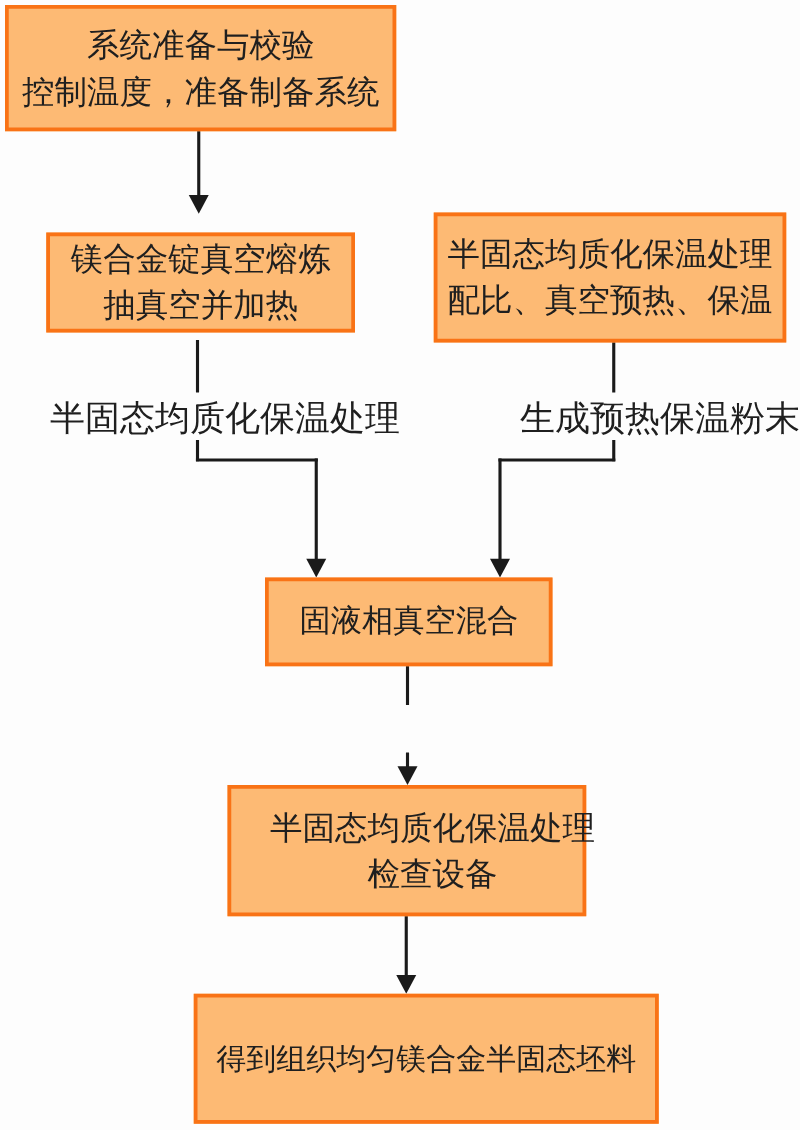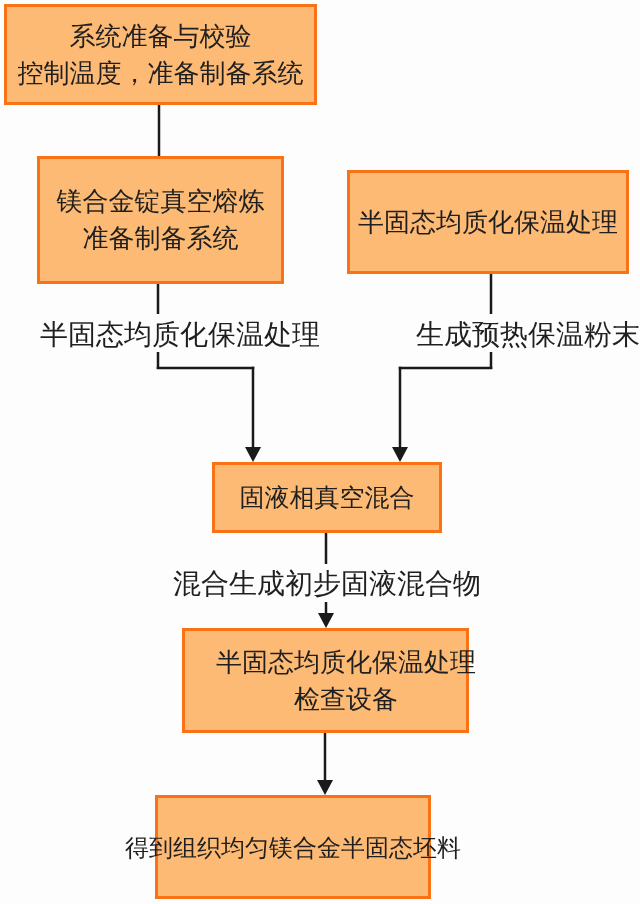--- a/index.html
+++ b/index.html
@@ -25,25 +25,25 @@
     flex-direction: column;
     align-items: center;
     justify-content: center;
     text-align: center;
     font-size: 26px;
     line-height: 37px;
     white-space: nowrap;
     z-index: 2;
   }
   .box-prepare    { left: 4px;   top: 4px;   width: 313px; height: 101px; }
-  .box-melt       { left: 37px;  top: 156px; width: 247px; height: 128px; }
+  .box-melt       { left: 37px;  top: 186px; width: 247px; height: 80px; }
   .box-powder     { left: 347px; top: 170px; width: 282px; height: 104px; }
   .box-mix        { left: 212px; top: 462px; width: 230px; height: 71px;  font-size: 25px; align-items: center; }
   .box-homogenize { left: 182px; top: 628px; width: 287px; height: 105px; padding-left: 41px; }
-  .box-billet     { left: 155px; top: 795px; width: 276px; height: 104px; font-size: 24px; }
+  .box-billet     { left: 155px; top: 795px; width: 372px; height: 104px; font-size: 24px; }
   .edge-label {
     position: absolute;
     font-size: 28px;
     line-height: 34px;
     text-align: center;
     white-space: nowrap;
     z-index: 3;
   }
   .label-liquid  { left: 34px;  top: 318px; width: 292px; }
   .label-powder  { left: 376px; top: 318px; width: 232px; margin-left: 36px; }
@@ -104,39 +104,39 @@
     </g>
   </svg>
 
   <div class="pbox box-prepare">
     <span>系统准备与校验</span>
     <span>控制温度，准备制备系统</span>
   </div>
 
   <div class="pbox box-melt">
     <span>镁合金锭真空熔炼</span>
-    <span>准备制备系统</span>
+    <span>抽真空并加热</span>
   </div>
 
   <div class="pbox box-powder">
     <span>半固态均质化保温处理</span>
+    <span>配比、真空预热、保温</span>
   </div>
 
   <div class="pbox box-mix">
     <span>固液相真空混合</span>
   </div>
 
   <div class="pbox box-homogenize">
     <span>半固态均质化保温处理</span>
     <span>检查设备</span>
   </div>
 
   <div class="pbox box-billet">
     <span>得到组织均匀镁合金半固态坯料</span>
   </div>
 
   <div class="edge-label label-liquid">半固态均质化保温处理</div>
 
   <div class="edge-label label-powder">生成预热保温粉末</div>
 
-  <div class="edge-label label-mixture">混合生成初步固液混合物</div>
 
 </div>
 
 </body></html>

